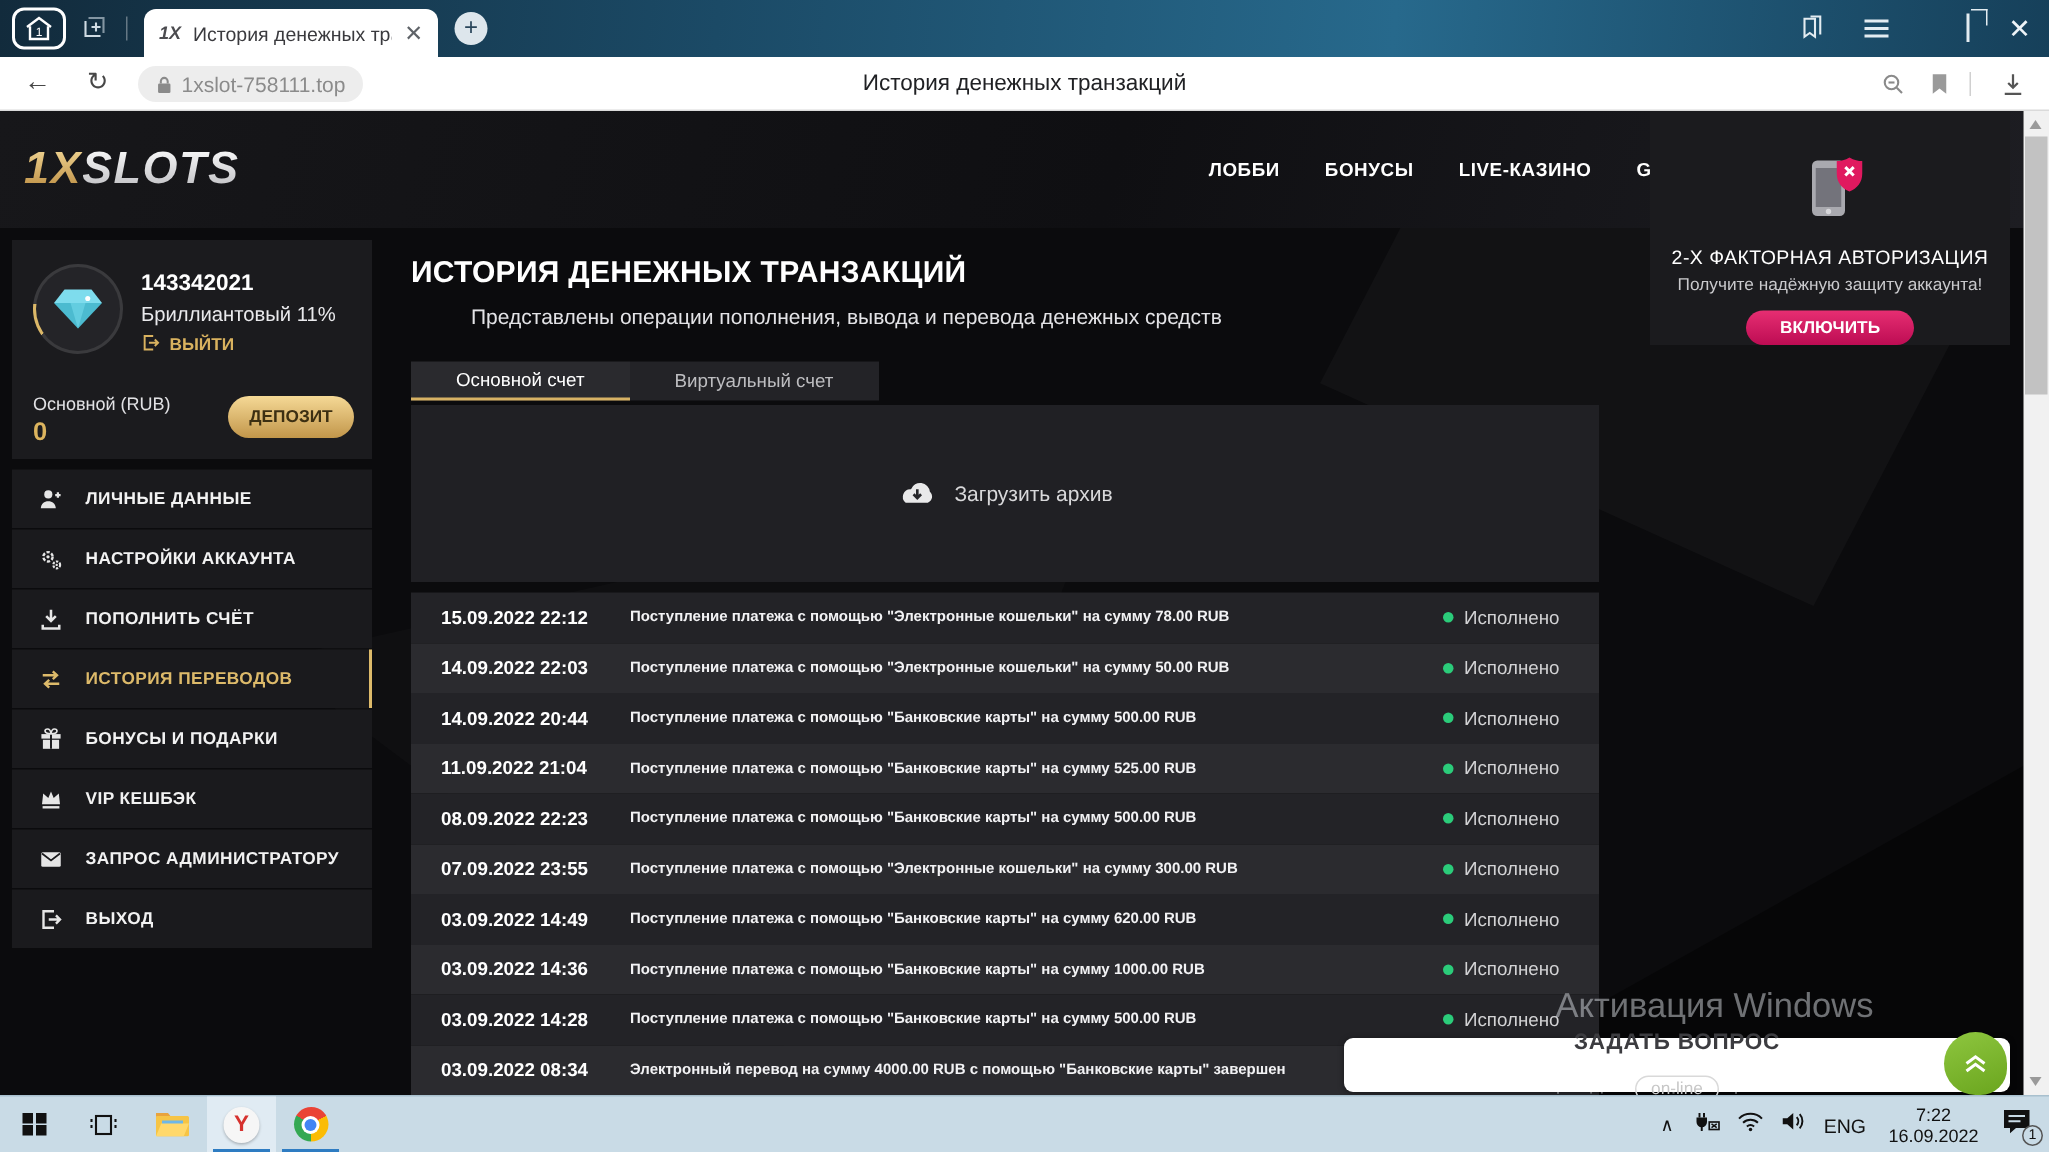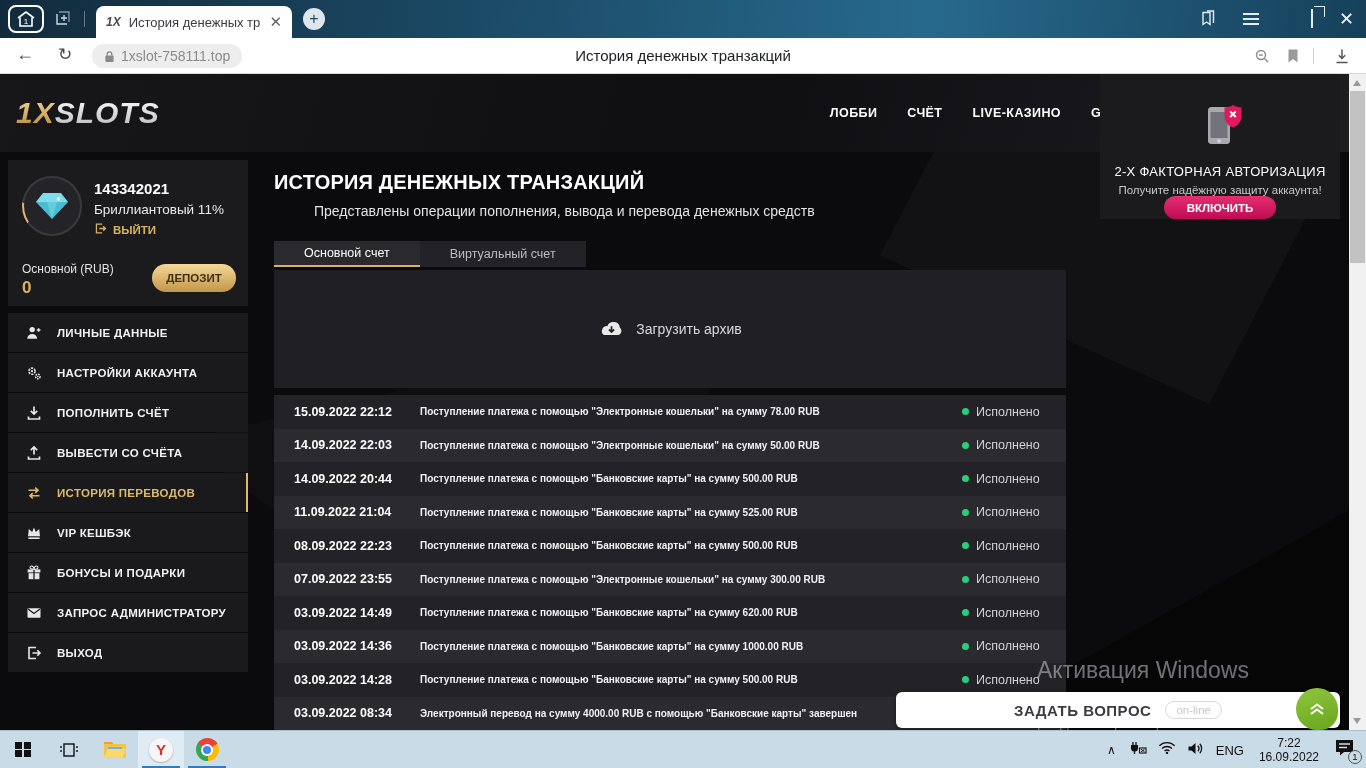--- a/index.html
+++ b/index.html
@@ -103,32 +103,32 @@
   .tdesc { flex:1; font-size:10px; font-weight:bold; color:#f2f2f4; white-space:nowrap; overflow:hidden; }
   .tstatus { width:94px; display:flex; align-items:center; gap:7px; flex-shrink:0; }
   .tstatus .dot { width:7px; height:7px; border-radius:50%; background:#2bcc7a; }
   .tstatus span { font-size:12.5px; color:#d2d2d4; }
 
   
   .promo-card { position:absolute; left:1100px; width:240px; background:#1b1b1e; text-align:center; }
   .promo-icon { margin:24px auto 10px; height:56px; display:flex; align-items:center; justify-content:center; }
   .promo-title { font-size:13px; font-weight:normal; color:#fff; letter-spacing:.3px; }
   .promo-sub { font-size:11.5px; color:#c9c9cc; margin-top:5px; }
-  .promo-btn { margin:0 auto 0; width:112px; height:23px; border-radius:12px;
+  .promo-btn { margin:11px auto 0; width:112px; height:23px; border-radius:12px;
     background:linear-gradient(180deg,#e62e72,#bd0c53); color:#fff; font-size:11.5px; font-weight:bold;
     display:flex; align-items:center; justify-content:center; cursor:pointer;text-align:center; }
 
   
   .watermark { position:absolute; left:1037px; top:627px; pointer-events:none;margin-top:30px; }
   .wm-title { font-size:23px; color:rgba(215,220,225,.5); }
   .wm-line { font-size:15px; color:rgba(215,220,225,.6); line-height:21px; margin-top:6px; }
 
   
   .chat { position:absolute; left:896px; top:692px; width:444px; height:36px; background:#fff;
-    border-radius:6px; box-shadow:0 1px 4px rgba(0,0,0,.4); display:flex; align-items:center; justify-content:center; gap:14px; }
+    border-radius:6px; box-shadow:0 1px 4px rgba(0,0,0,.4); display:flex; align-items:center; justify-content:center; gap:14px;flex-direction:column; }
   .chat-label { font-size:15px; font-weight:bold; color:#3c3c40; letter-spacing:.5px; }
   .chat-badge { border:1px solid #d9d9d9; border-radius:10px; color:#c7c7c7; font-size:11.5px; padding:2px 10px; }
   .chat-toggle { position:absolute; right:2px; top:-4px; width:42px; height:42px; border-radius:50% 50% 42% 50%;
     background:linear-gradient(160deg,#8ec63f,#6aa51e); display:flex; align-items:center; justify-content:center; cursor:pointer; }
   .chat-toggle svg { width:18px; height:16px; }
 
   
   .scrollbar { position:absolute; right:0; top:74px; width:17px; height:656px; background:#f1f1f1; }
   .sb-up, .sb-down { position:absolute; left:4px; width:0; height:0; border-left:4.5px solid transparent; border-right:4.5px solid transparent; }
   .sb-up { top:6px; border-bottom:6px solid #9a9a9a; }
@@ -238,21 +238,21 @@
     <div class="poly poly1"></div>
     <div class="poly poly2"></div>
     <div class="poly poly3"></div>
 
     <div class="site-header">
       <div class="logo"><span class="logo-1x">1X</span><span class="logo-slots">SLOTS</span></div>
       <div class="site-nav">
 
           <div>ЛОББИ</div>
 
-          <div>СЧЁТ</div>
+          <div>БОНУСЫ</div>
 
           <div>LIVE-КАЗИНО</div>
 
           <div>GAMES</div>
 
           <div>ПРОМО</div>
 
           <div>ТУРНИРЫ</div>
 
       </div>
@@ -311,60 +311,51 @@
         <div class="menu-item">
           <span class="mi">
             <svg viewBox="0 0 16 16">
               <path d="M8 1.5v7.5M4.8 5.8L8 9l3.2-3.2" stroke="currentColor" stroke-width="1.7" fill="none"></path>
               <path d="M2.5 11.5V14h11v-2.5" stroke="currentColor" stroke-width="1.7" fill="none"></path>
             </svg>
           </span>
           <span>ПОПОЛНИТЬ СЧЁТ</span>
         </div>
 
-        <div class="menu-item">
-          <span class="mi">
-            <svg viewBox="0 0 16 16">
-              <path d="M8 9.5V2M4.8 5.2L8 2l3.2 3.2" stroke="currentColor" stroke-width="1.7" fill="none"></path>
-              <path d="M2.5 11.5V14h11v-2.5" stroke="currentColor" stroke-width="1.7" fill="none"></path>
-            </svg>
-          </span>
-          <span>ВЫВЕСТИ СО СЧЁТА</span>
-        </div>
 
         <div class="menu-item active">
           <span class="mi">
             <svg viewBox="0 0 16 16">
               <path d="M2.5 5.2h9M9.2 2.6L12 5.2 9.2 7.8" stroke="currentColor" stroke-width="1.6" fill="none"></path>
               <path d="M13.5 10.8h-9M6.8 8.2L4 10.8l2.8 2.6" stroke="currentColor" stroke-width="1.6" fill="none"></path>
             </svg>
           </span>
           <span>ИСТОРИЯ ПЕРЕВОДОВ</span>
-        </div>
-
-        <div class="menu-item">
-          <span class="mi">
-            <svg viewBox="0 0 16 16">
-              <path d="M2 11.2L2.8 4l3.4 3L8 2.6 9.8 7l3.4-3 .8 7.2z" fill="currentColor"></path>
-              <rect x="2.4" y="12.4" width="11.2" height="1.6" fill="currentColor"></rect>
-            </svg>
-          </span>
-          <span>VIP КЕШБЭК</span>
         </div>
 
         <div class="menu-item">
           <span class="mi">
             <svg viewBox="0 0 16 16">
               <rect x="1.6" y="4.4" width="12.8" height="3" fill="currentColor"></rect>
               <rect x="2.6" y="8.2" width="10.8" height="6" fill="currentColor"></rect>
               <path d="M8 4.4v9.8" stroke="#1a1a1d" stroke-width="1.3"></path>
               <path d="M8 4.2C5.4 4.2 4 3.4 4 2.4 4 1.5 4.8 1 5.7 1 7 1 7.8 2.4 8 4.2zm0 0C10.6 4.2 12 3.4 12 2.4 12 1.5 11.2 1 10.3 1 9 1 8.2 2.4 8 4.2z" fill="none" stroke="currentColor" stroke-width="1.1"></path>
             </svg>
           </span>
           <span>БОНУСЫ И ПОДАРКИ</span>
+        </div>
+
+        <div class="menu-item">
+          <span class="mi">
+            <svg viewBox="0 0 16 16">
+              <path d="M2 11.2L2.8 4l3.4 3L8 2.6 9.8 7l3.4-3 .8 7.2z" fill="currentColor"></path>
+              <rect x="2.4" y="12.4" width="11.2" height="1.6" fill="currentColor"></rect>
+            </svg>
+          </span>
+          <span>VIP КЕШБЭК</span>
         </div>
 
         <div class="menu-item">
           <span class="mi">
             <svg viewBox="0 0 16 16">
               <rect x="1.5" y="3.2" width="13" height="9.6" rx="1" fill="currentColor"></rect>
               <path d="M2 4l6 4.6L14 4" stroke="#1a1a1d" stroke-width="1.2" fill="none"></path>
             </svg>
           </span>
           <span>ЗАПРОС АДМИНИСТРАТОРУ</span>

